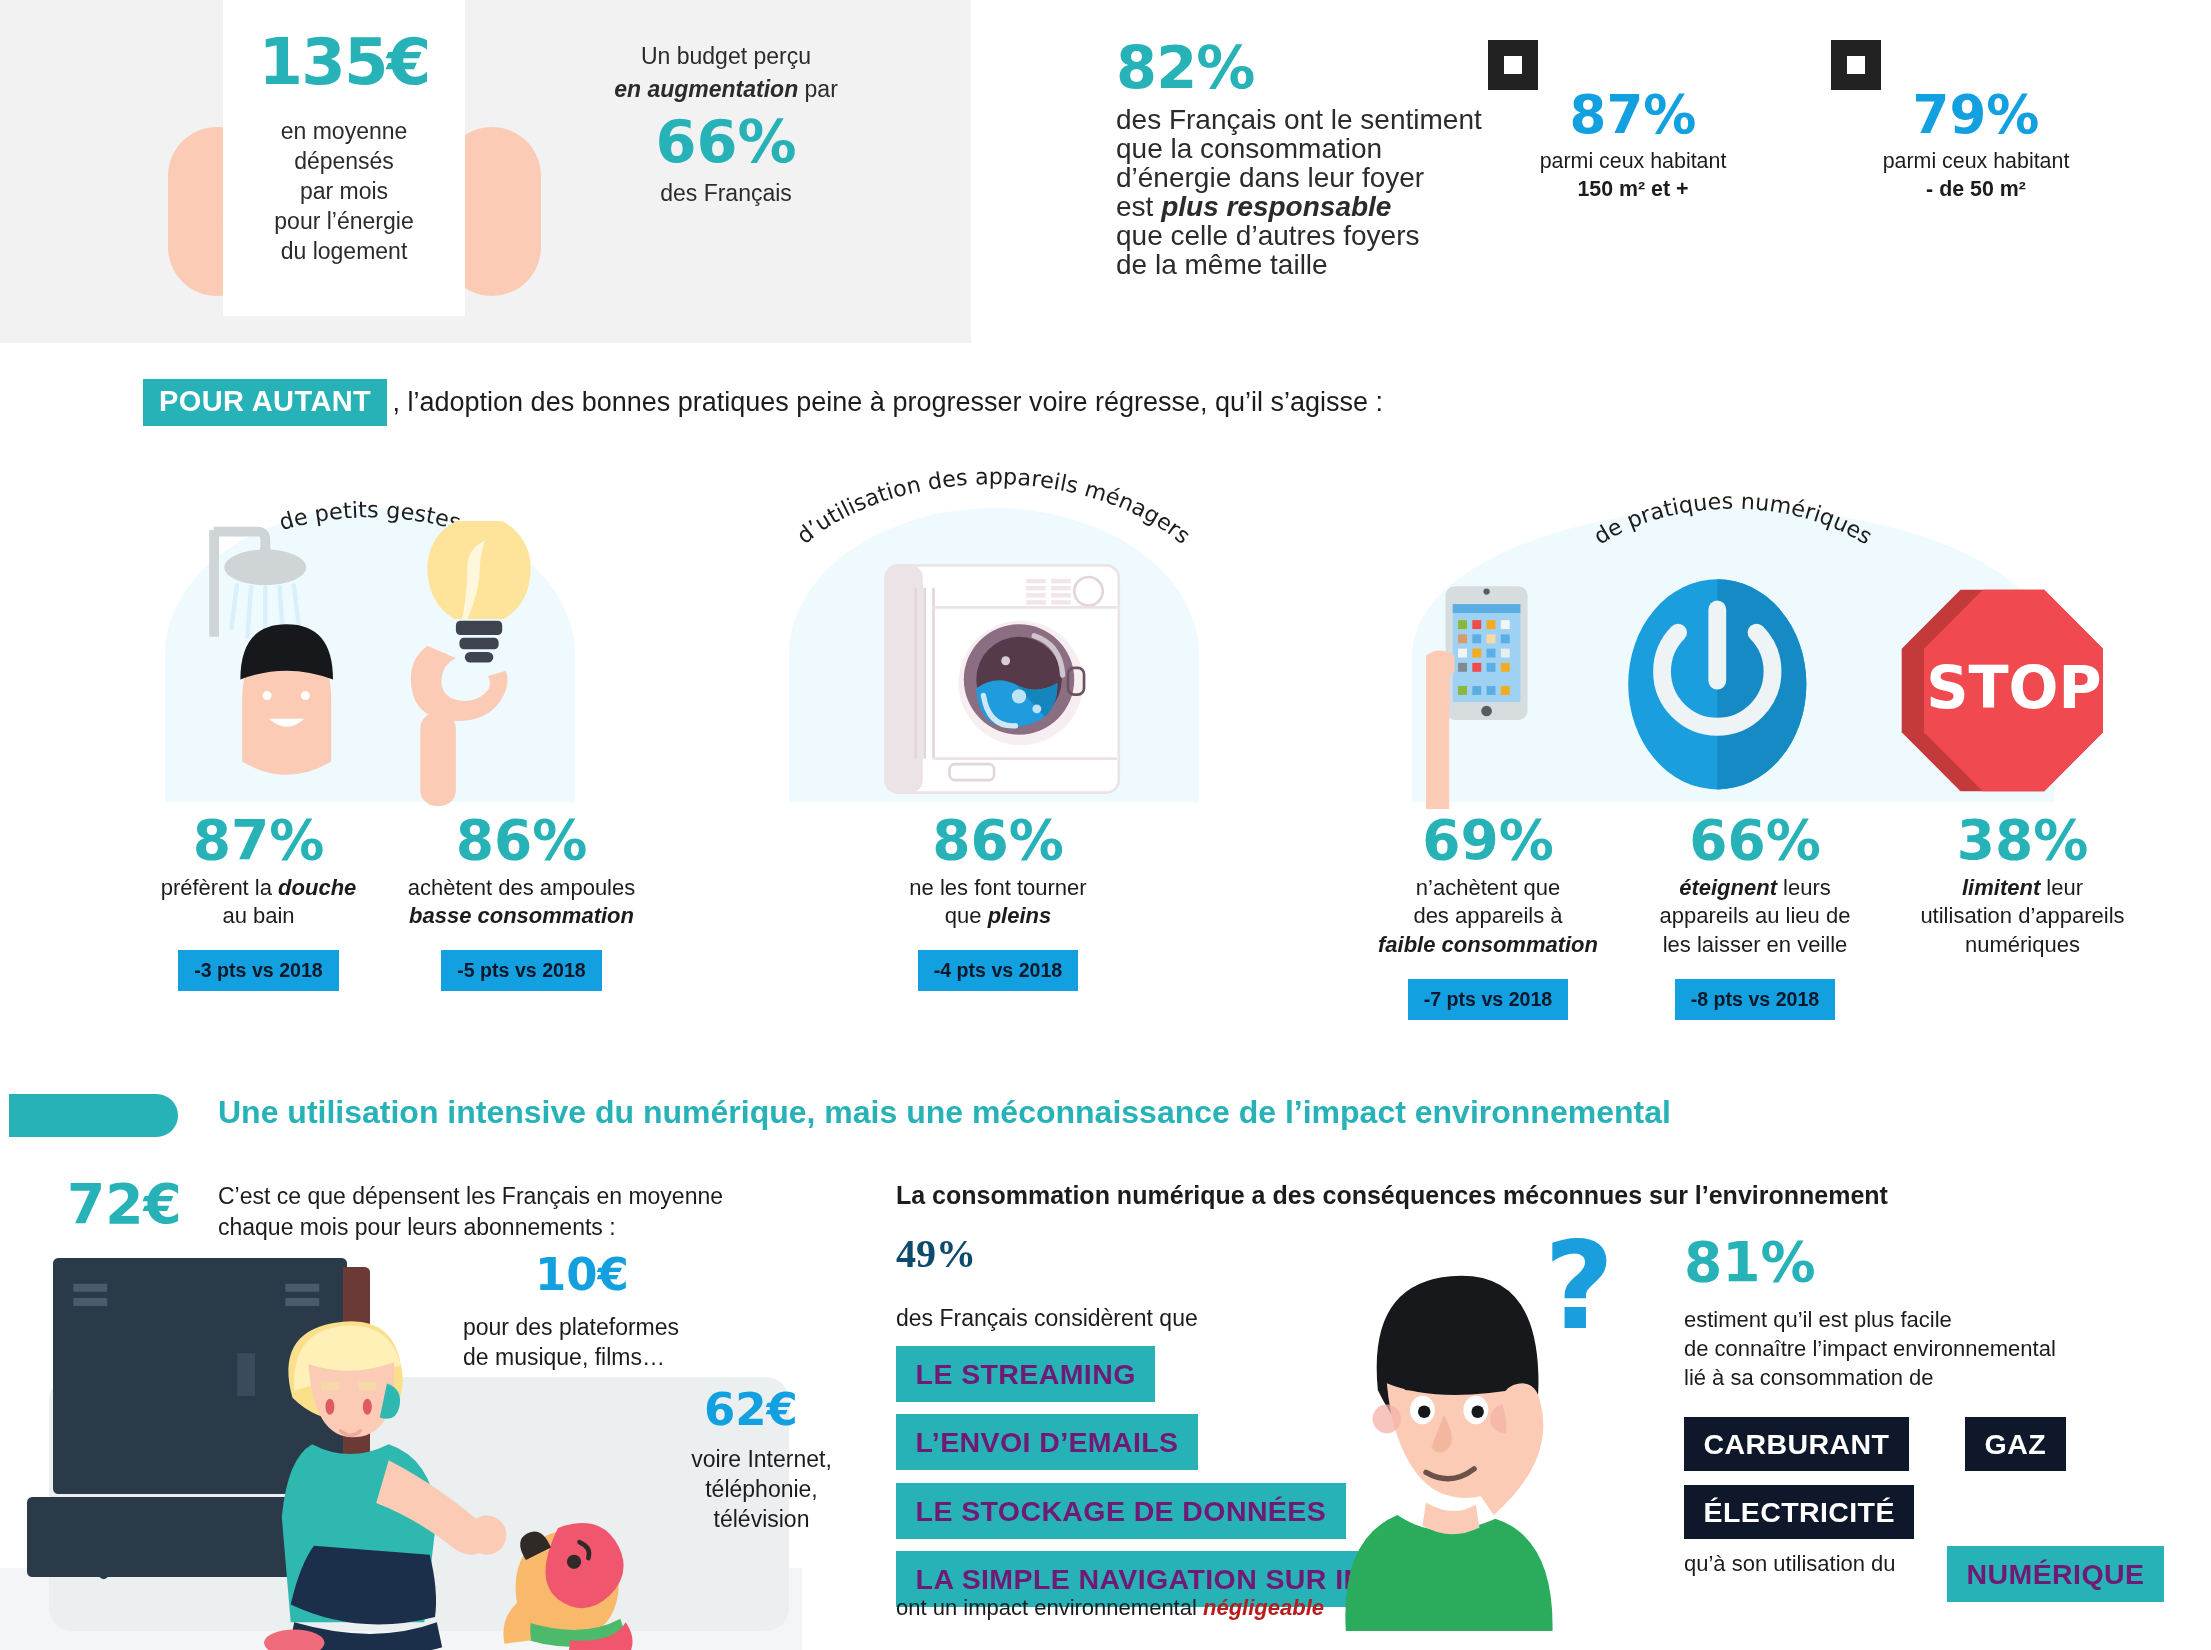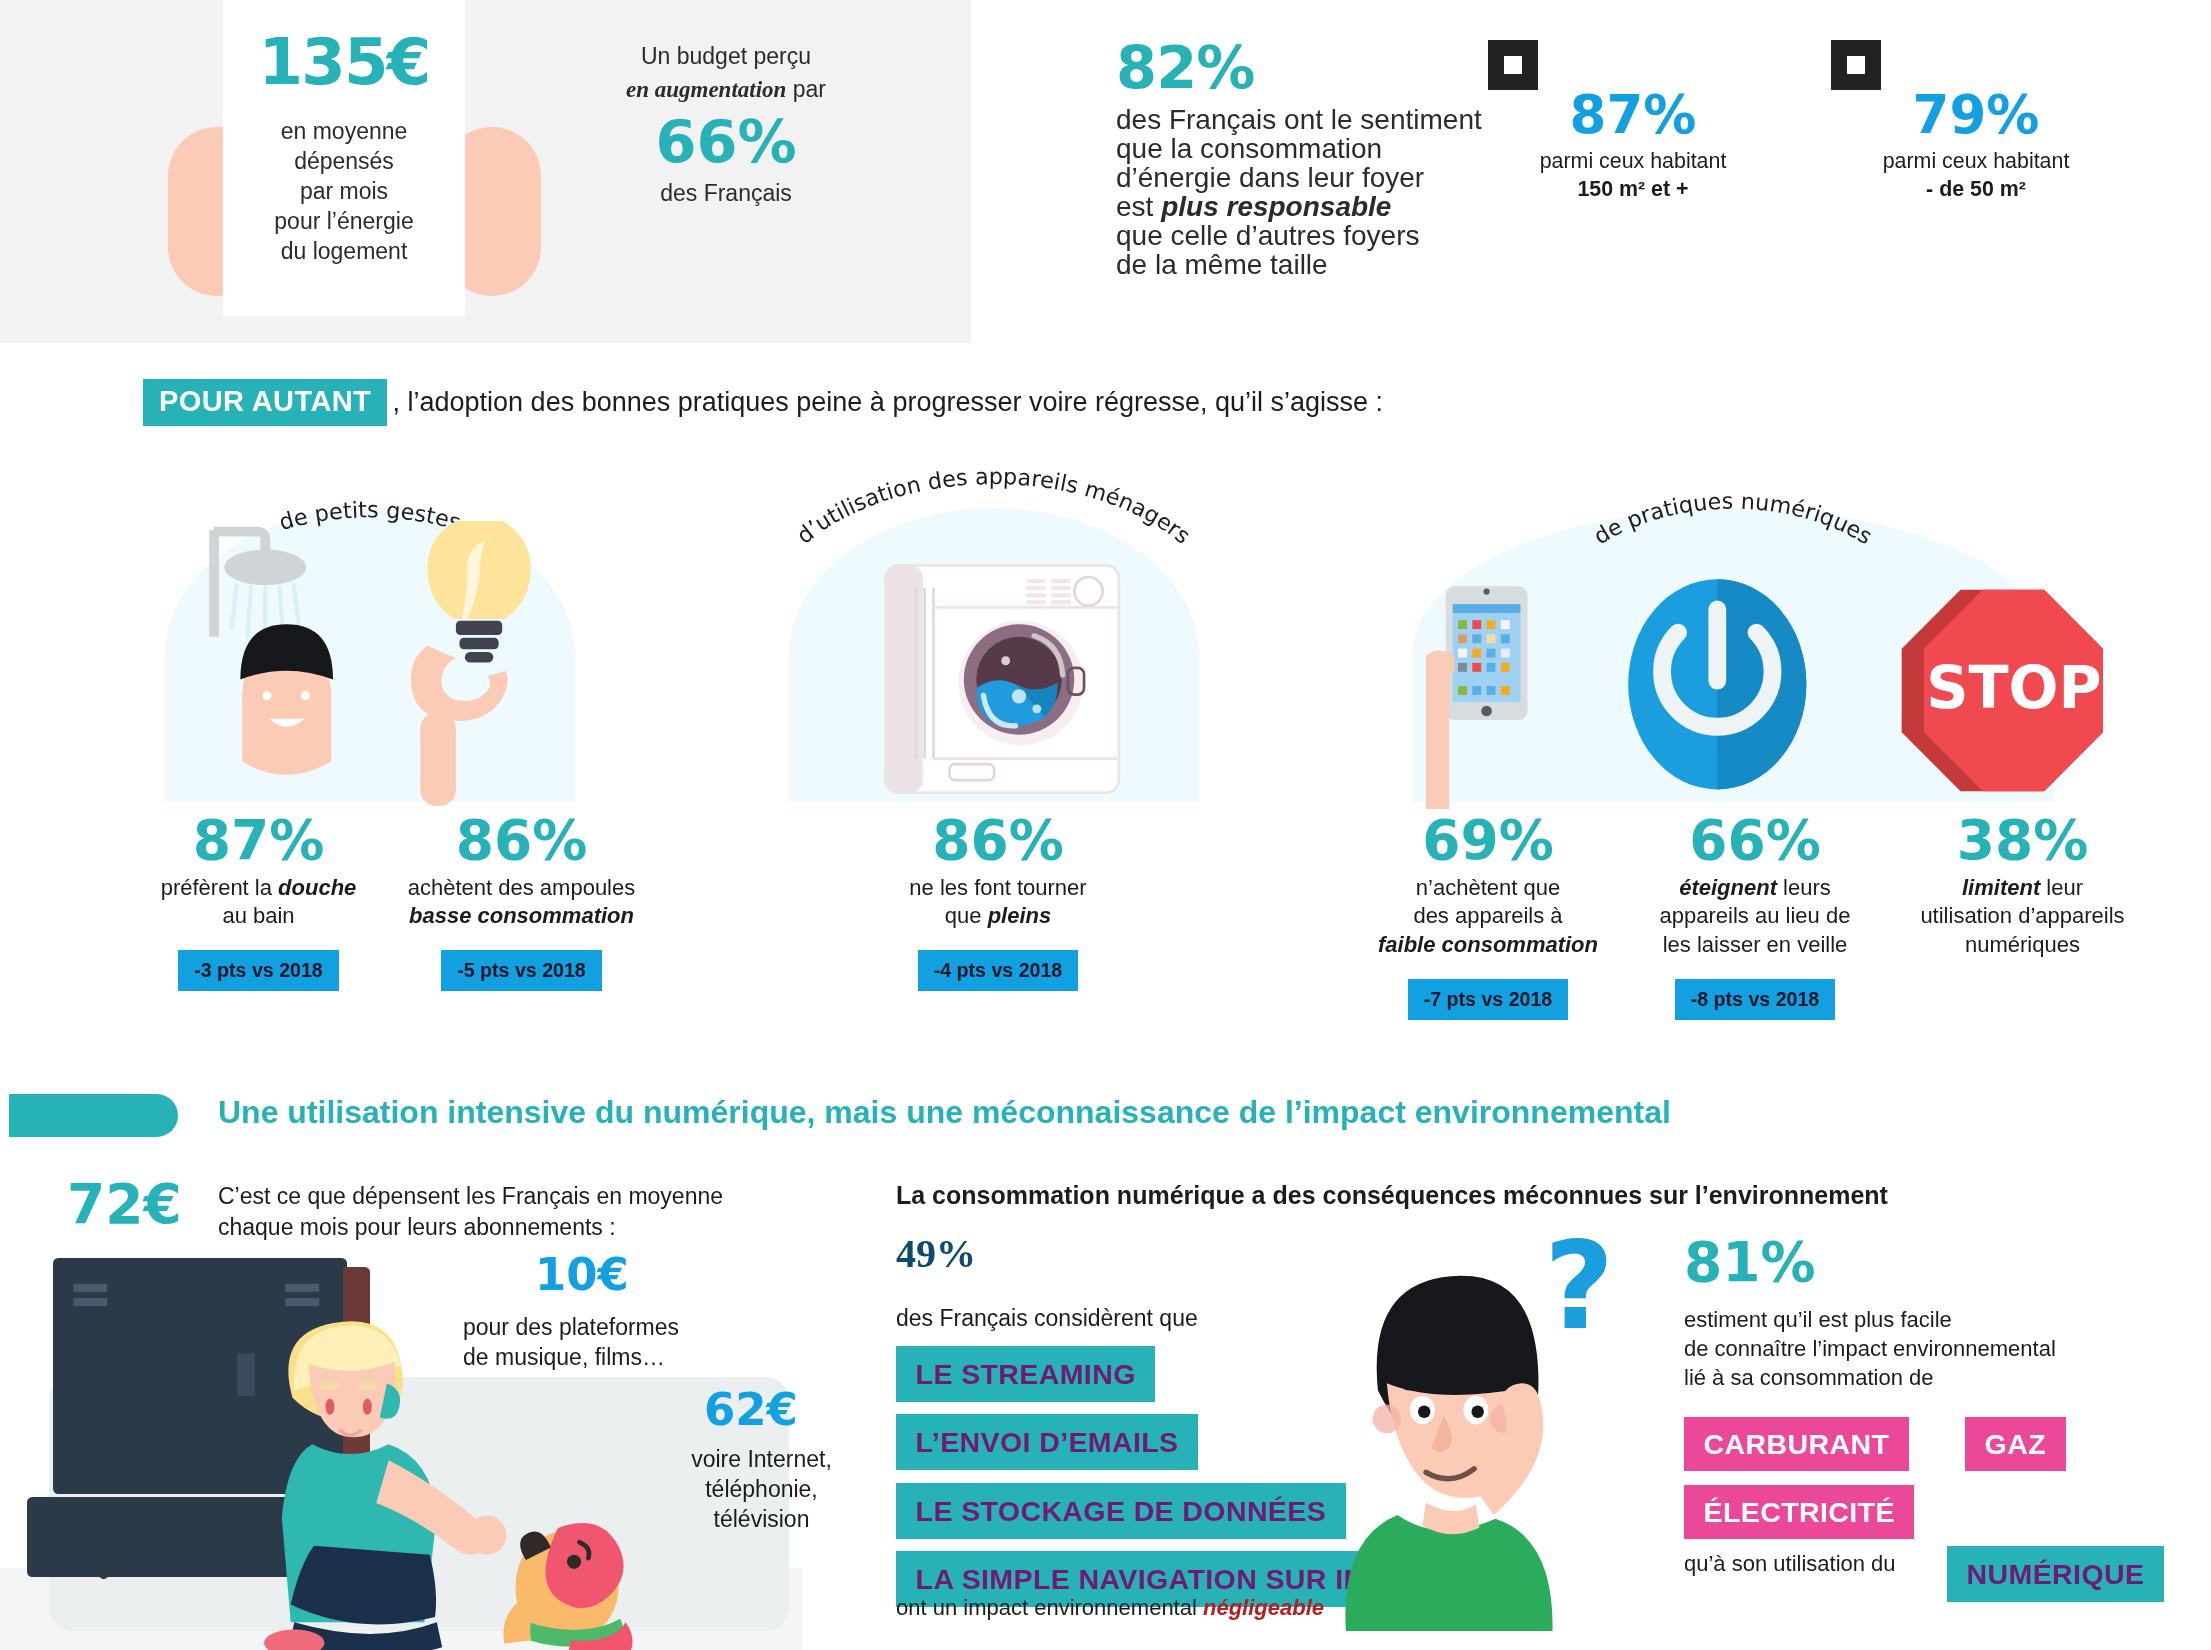--- a/index.html
+++ b/index.html
@@ -18,21 +18,21 @@
   .thumb.l{left:212px;top:176px;}
   .thumb.r{left:419px;top:176px;}
 
   .val135{position:absolute;left:223px;top:25px;width:242px;text-align:center;
           font-size:64px;font-weight:bold;color:#27b2b8;letter-spacing:-1.8px;font-family:"DejaVu Sans",sans-serif;}
   .placard-txt{position:absolute;left:221px;top:116px;width:246px;text-align:center;
                font-size:23px;line-height:30px;color:#2b2b2b;}
 
   .budget{position:absolute;left:570px;top:40px;width:312px;text-align:center;
           font-size:23px;line-height:33px;color:#2b2b2b;}
-  .budget i{font-weight:bold;font-style:italic;font-family:Liberation Serif, serif;}
+  .budget i{font-weight:bold;font-style:italic;}
   .val66{font-size:59px;font-weight:bold;color:#27b2b8;line-height:71px;display:block;font-family:"DejaVu Sans",sans-serif;}
 
   
   .blk82{position:absolute;left:1116px;top:36px;width:374px;}
   .big-teal{font-size:59px;font-weight:bold;color:#27b2b8;line-height:64px;letter-spacing:-0.9px;font-family:"DejaVu Sans",sans-serif;}
   .blk82 p{margin:5.3px 0 0 0;font-size:28px;line-height:29px;color:#2b2b2b;}
   .blk82 i{font-weight:bold;font-style:italic;}
 
   
   .frame{position:absolute;}
@@ -99,21 +99,21 @@
   
   .cons-title{position:absolute;left:896px;top:1181px;font-size:25px;font-weight:bold;color:#1c1c1c;}
   .v49{position:absolute;left:896px;top:1230px;font-size:40px;font-weight:bold;color:#0c4a6e;font-family:Liberation Serif, serif;}
   .t49{position:absolute;left:896px;top:1305px;font-size:23px;color:#1c1c1c;}
   .chip-t{position:absolute;background:#27b2b8;color:#701a75;font-size:28.5px;font-weight:bold;padding:11.6px 19.6px;letter-spacing:0.4px;}
   .neg-line{position:absolute;left:896px;top:1595px;font-size:22px;color:#1c1c1c;}
   .neg-line i{color:#b91c1c;font-weight:bold;font-style:italic;}
 
   .v81{position:absolute;left:1684px;top:1230px;font-size:55px;font-weight:bold;color:#27b2b8;font-family:"DejaVu Sans",sans-serif;}
   .t81{position:absolute;left:1684px;top:1305px;font-size:22px;line-height:29px;color:#1c1c1c;}
-  .chip-b{position:absolute;background:#ec4899;color:#fff;font-size:28.5px;font-weight:bold;padding:10.7px 19.6px;letter-spacing:0.4px;}
+  .chip-b{position:absolute;background:#0f172a;color:#fff;font-size:28.5px;font-weight:bold;padding:10.7px 19.6px;letter-spacing:0.4px;}
   .qua-txt{position:absolute;left:1684px;top:1551px;font-size:22px;color:#1c1c1c;}
 </style>
 </head>
 <body>
 
 <div id="page">
 
   <div class="top-grey"></div>
 
   <div class="hand left"></div>

